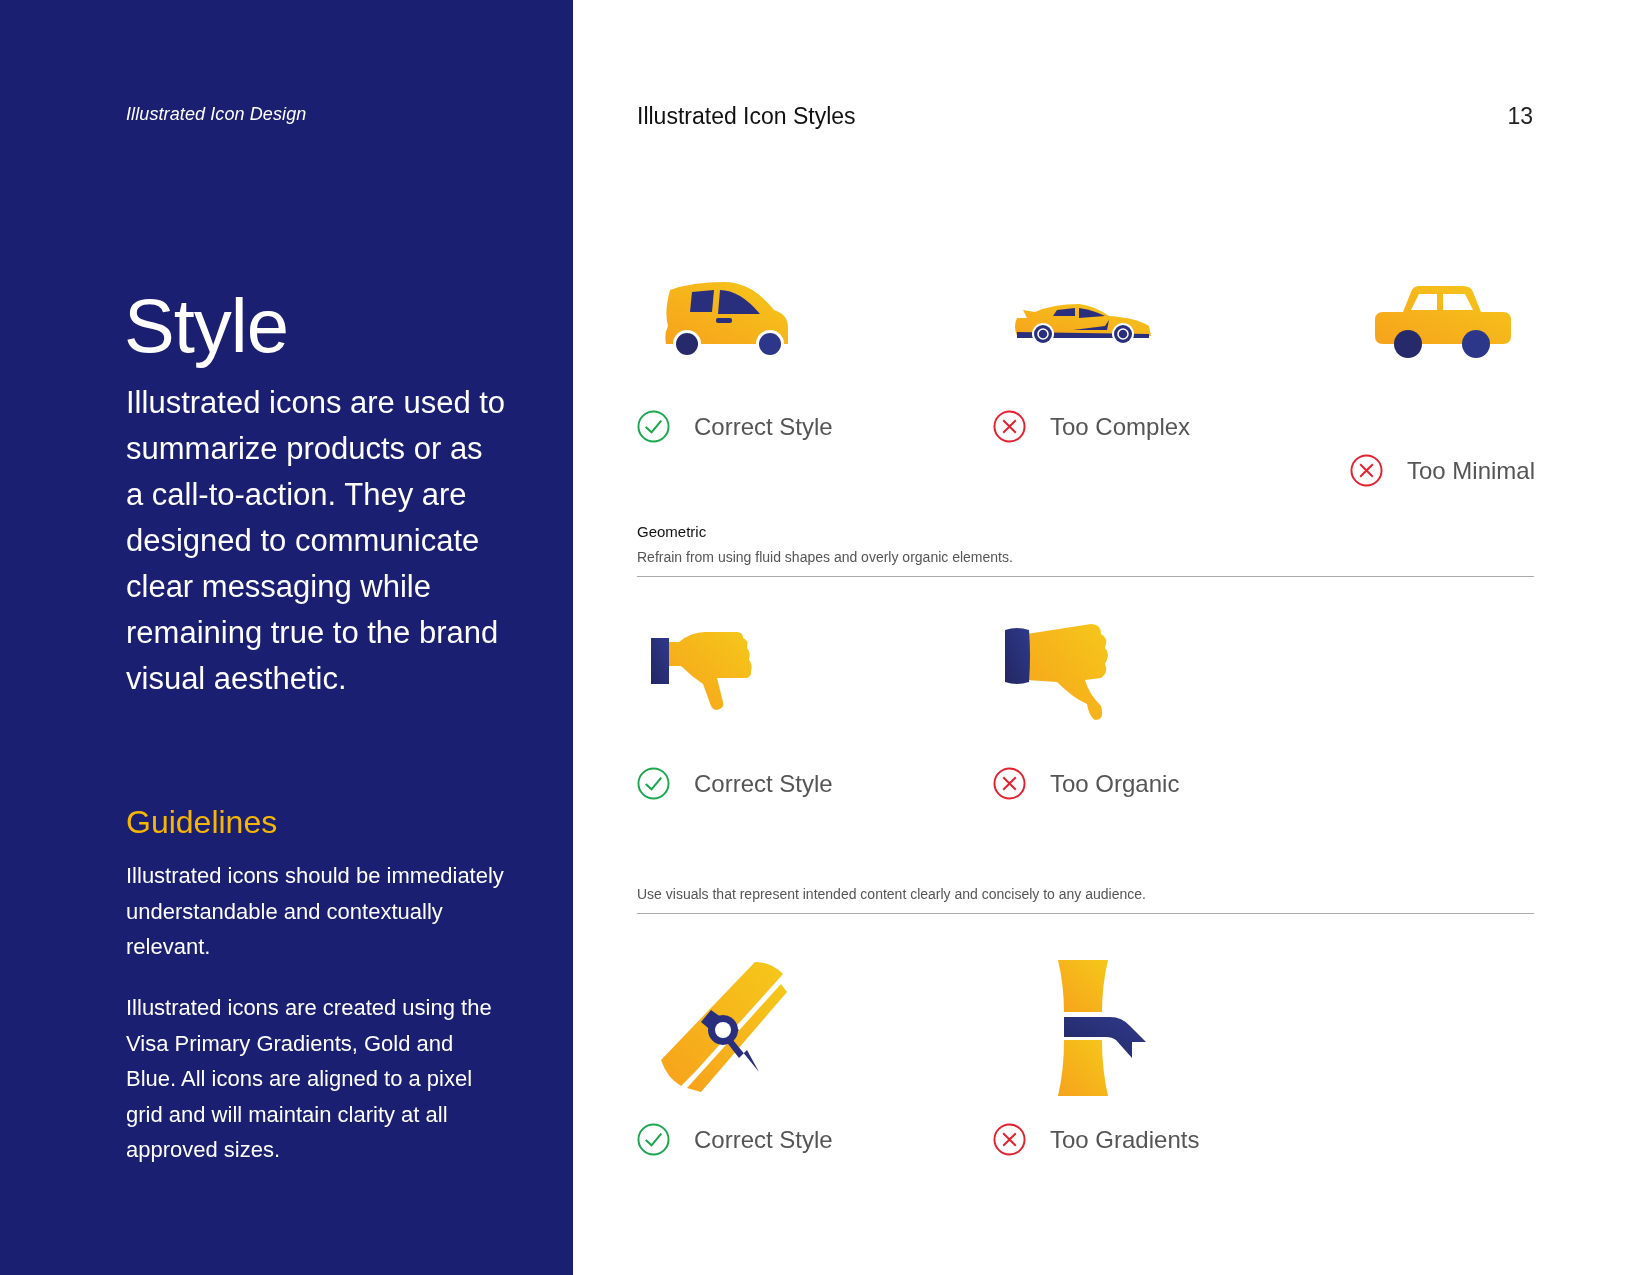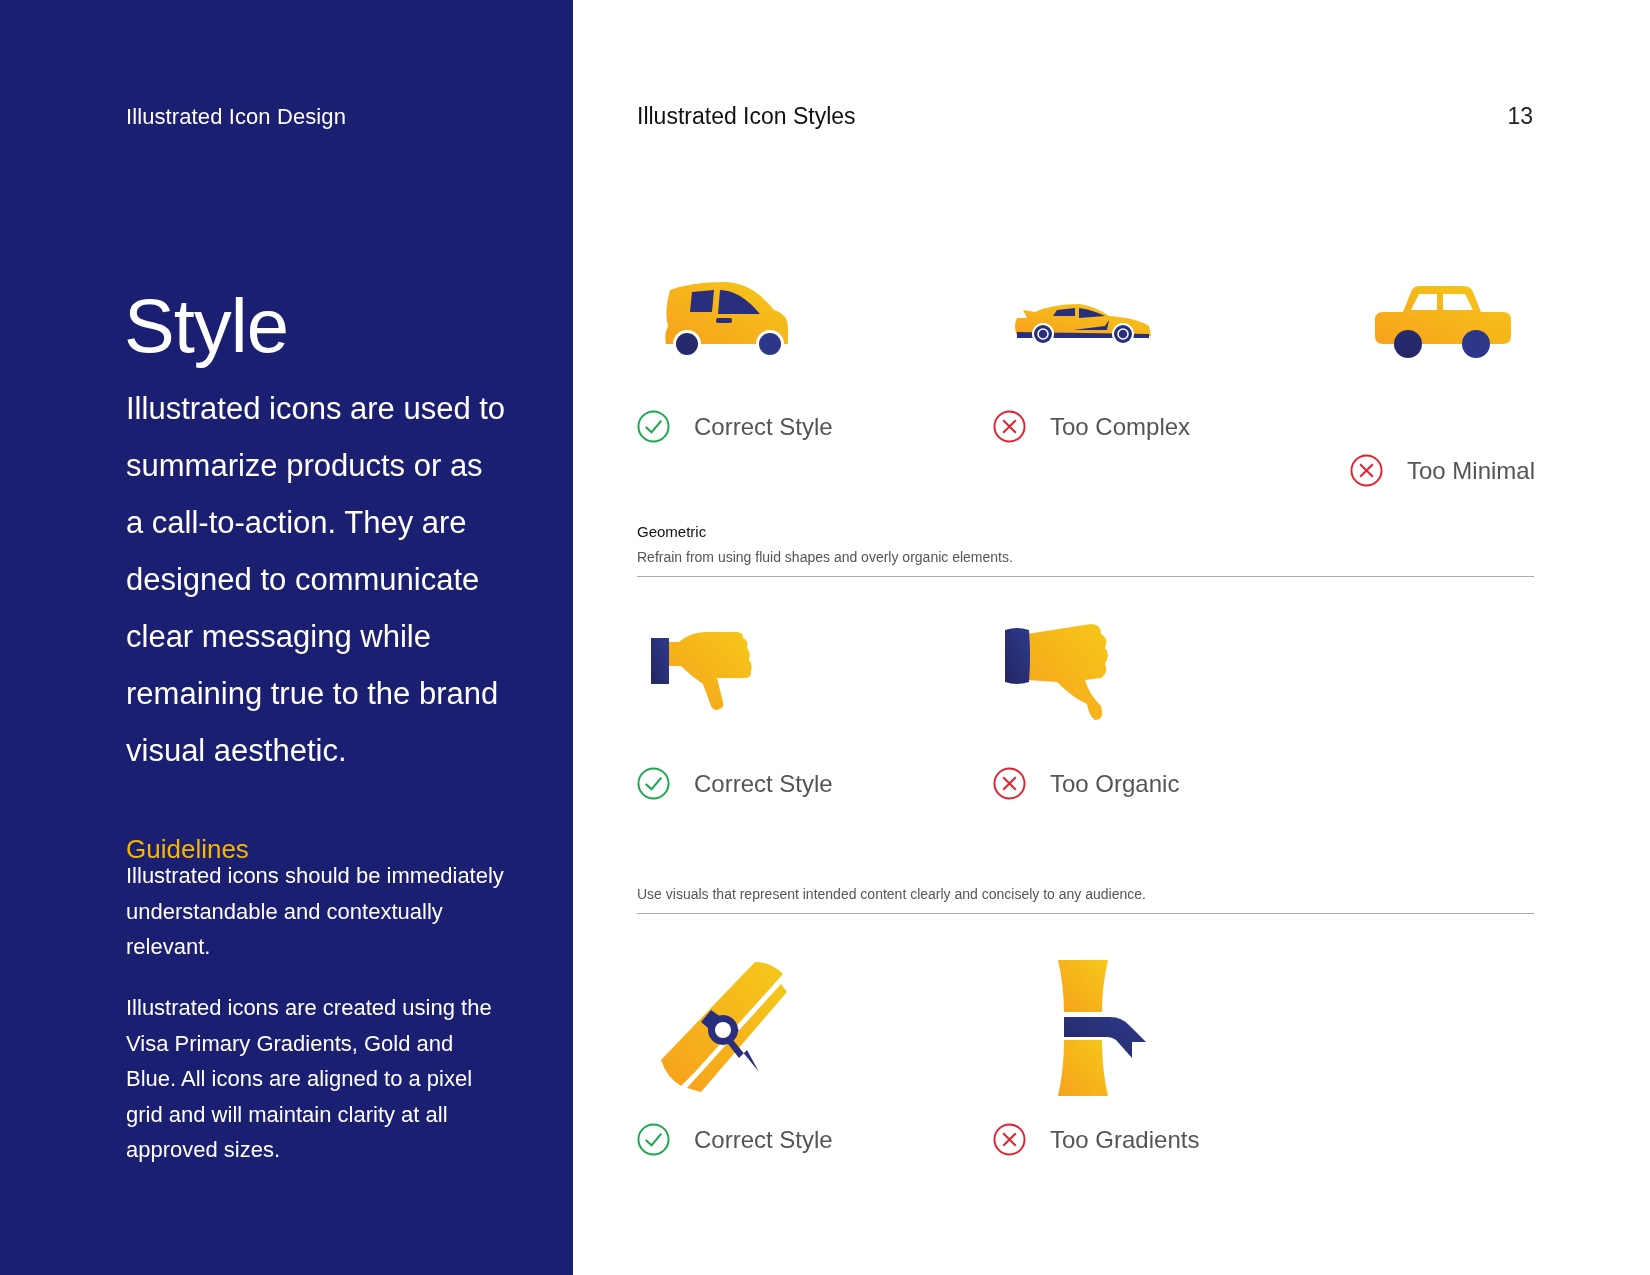--- a/index.html
+++ b/index.html
@@ -1,21 +1,21 @@
 <!DOCTYPE html>
 <html><head>
 <meta charset="utf-8">
 <style>
   html,body{margin:0;padding:0;}
   body{width:1650px;height:1275px;position:relative;overflow:hidden;background:#ffffff;font-family:"Liberation Sans","DejaVu Sans",sans-serif;}
   .sidebar{position:absolute;left:0;top:0;width:573px;height:1275px;background:#1b1f71;color:#fff;}
-  .sb-header{position:absolute;left:126px;top:104px;font-size:22px;letter-spacing:0.1px;}
+  .sb-header{position:absolute;left:126px;top:104px;font-size:18px;letter-spacing:0.1px;font-style:italic;}
   .sb-title{position:absolute;left:124px;top:282px;font-size:76px;font-weight:300;letter-spacing:-1px;}
-  .sb-intro{position:absolute;left:126px;top:380px;width:380px;font-size:31px;line-height:57px;font-weight:300;}
-  .sb-guide-h{position:absolute;left:126px;top:804px;font-size:26px;color:#f7b600;margin-top:30px;}
+  .sb-intro{position:absolute;left:126px;top:380px;width:380px;font-size:31px;line-height:46px;font-weight:300;}
+  .sb-guide-h{position:absolute;left:126px;top:804px;font-size:32px;color:#f7b600;}
   .sb-p1{position:absolute;left:126px;top:858px;width:380px;font-size:22px;line-height:35.5px;}
   .sb-p2{position:absolute;left:126px;top:990px;width:380px;font-size:22px;line-height:35.5px;}
 
   .main{position:absolute;left:573px;top:0;right:0;height:1275px;}
   .page-title{position:absolute;left:64px;top:103px;font-size:23px;color:#111;}
   .page-num{position:absolute;right:117px;top:103px;font-size:23px;color:#222;font-weight:300;}
   .section{position:absolute;left:64px;width:897px;}
   .sec-label{font-size:15px;color:#111;height:20px;}
   .sec-desc{font-size:14px;color:#555;margin-top:6px;height:18px;}
   .sec-rule{height:0;border-top:1.5px solid #aaa;margin-top:9px;}

